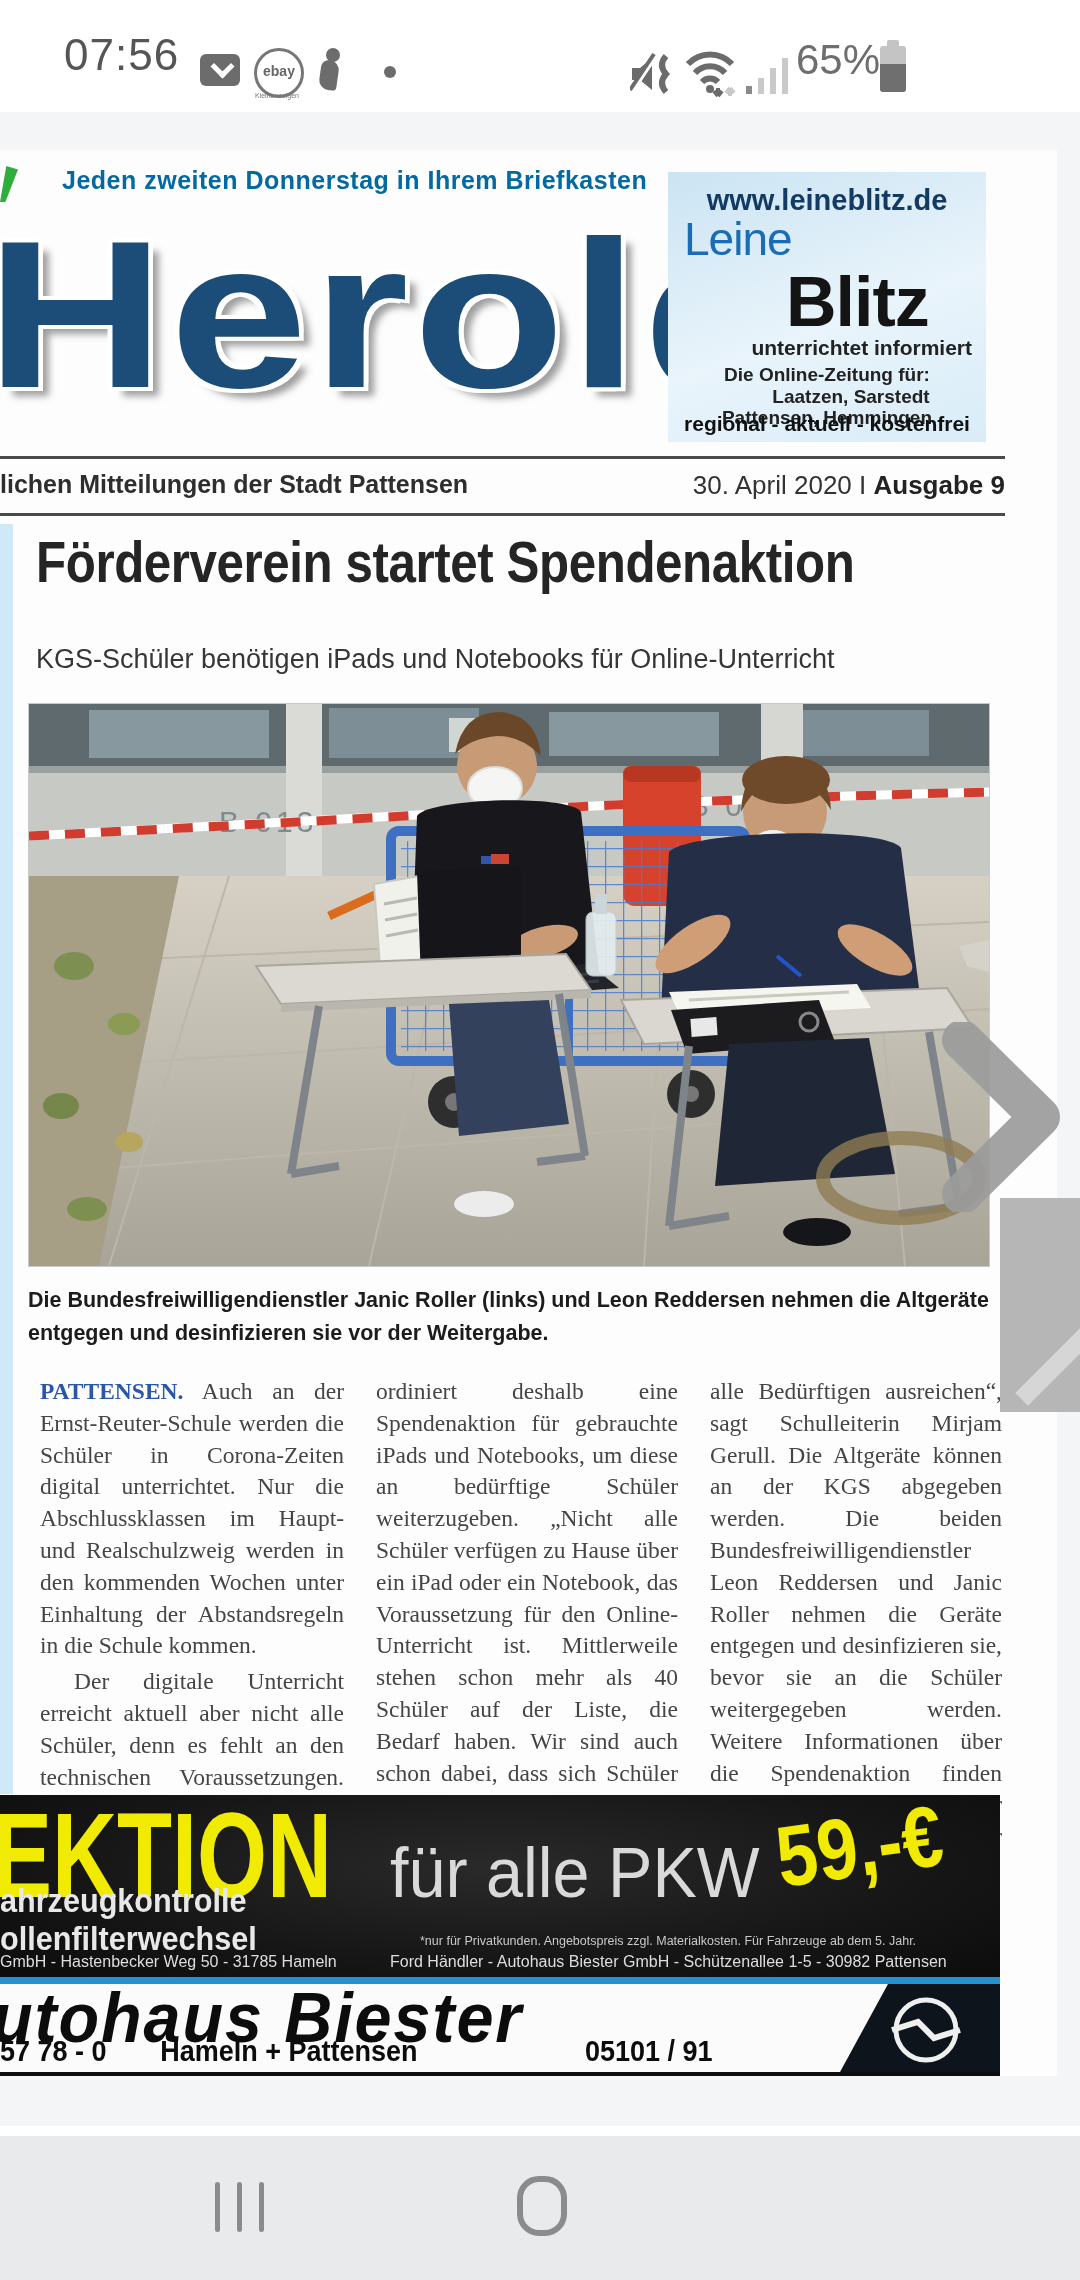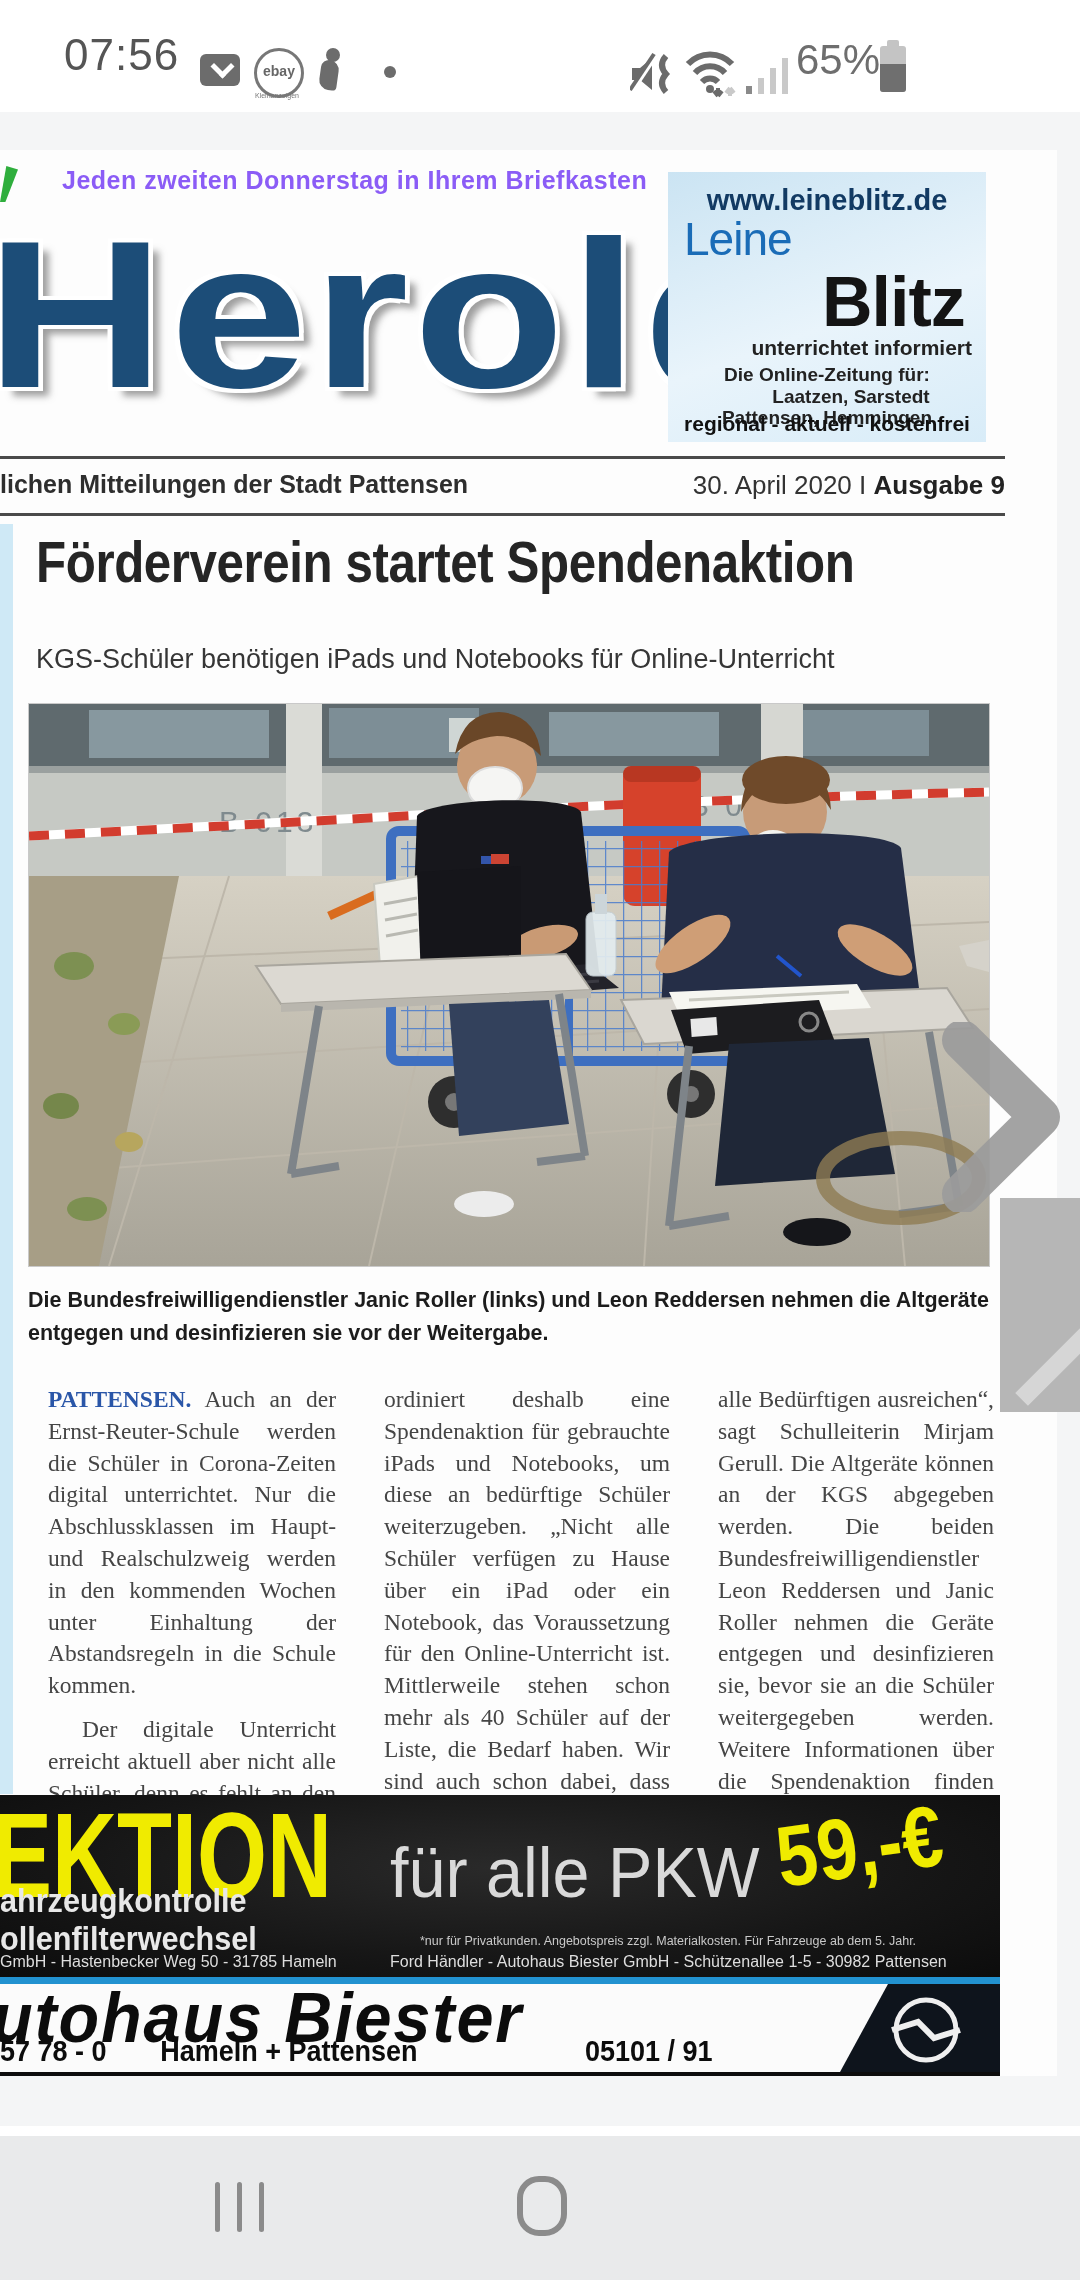--- a/index.html
+++ b/index.html
@@ -20,29 +20,29 @@
   .fig-ic:after{content:"";position:absolute;left:2px;top:12px;width:18px;height:30px;border-radius:8px 10px 4px 10px;background:#6c6c6c;transform:rotate(8deg);}
   .dot-ic{position:absolute;left:384px;top:66px;width:12px;height:12px;border-radius:50%;background:#6c6c6c;}
   .batt{position:absolute;left:880px;top:46px;width:26px;height:46px;background:#c4c4c4;border-radius:3px;}
   .batt:before{content:"";position:absolute;left:7px;top:-6px;width:12px;height:6px;background:#c4c4c4;border-radius:2px 2px 0 0;}
   .batt:after{content:"";position:absolute;left:0;bottom:0;width:26px;height:28px;background:#6f6f6f;border-radius:0 0 3px 3px;}
 
   
   .page{position:absolute;left:0;top:150px;width:1057px;height:1926px;background:#fdfdfd;}
   .leaf{position:absolute;left:0;top:166px;width:18px;height:36px;background:#2fae3d;
         clip-path:polygon(0 100%,35% 0,100% 10%,30% 100%);}
-  .tagline{position:absolute;left:62px;top:166px;font-size:25px;font-weight:bold;color:#8b5cf6;letter-spacing:.5px;}
+  .tagline{position:absolute;left:62px;top:166px;font-size:25px;font-weight:bold;color:#0369a1;letter-spacing:.5px;}
   .herold{position:absolute;left:-14px;top:210px;font-size:210px;line-height:1;font-weight:bold;color:#1c4d78;
           transform:scaleX(1.18);transform-origin:left top;letter-spacing:4px;
           text-shadow:-4px -4px 0 #fff,4px -4px 0 #fff,-4px 4px 0 #fff,4px 4px 0 #fff,9px 9px 7px rgba(80,80,80,.55);}
   .lb-box{position:absolute;left:668px;top:172px;width:318px;height:270px;
           background:linear-gradient(160deg,#cbe4f3 0%,#e9f4fb 55%,#d8ecf8 100%);}
   .lb-url{position:absolute;left:0;top:12px;width:100%;text-align:center;font-size:29px;font-weight:bold;color:#123a63;}
   .lb-leine{position:absolute;left:16px;top:40px;font-size:46px;font-weight:normal;color:#1a6cb7;letter-spacing:-1px;}
-  .lb-blitz{position:absolute;left:118px;top:90px;font-size:70px;font-weight:bold;color:#141414;letter-spacing:-1px;margin-left:36px;}
+  .lb-blitz{position:absolute;left:118px;top:90px;font-size:70px;font-weight:bold;color:#141414;letter-spacing:-1px;}
   .lb-slogan{position:absolute;right:14px;top:164px;font-size:21px;font-weight:bold;color:#222;}
   .lb-desc{position:absolute;left:0;top:192px;width:100%;text-align:center;font-size:19px;font-weight:bold;color:#222;}
   .lb-t1{position:absolute;left:0;top:214px;width:100%;text-align:center;font-size:19px;font-weight:bold;color:#222;padding-left:24px;}
   .lb-t2{position:absolute;left:0;top:235px;width:100%;text-align:center;font-size:19px;font-weight:bold;color:#222;}
   .lb-foot{position:absolute;left:0;bottom:6px;width:100%;text-align:center;font-size:21px;font-weight:bold;color:#111;}
 
   .rule{position:absolute;left:0;width:1005px;height:3px;background:#4a4a4a;}
   .dl-left{position:absolute;left:0;top:470px;font-size:25px;font-weight:bold;color:#2e2e2e;}
   .dl-right{position:absolute;right:75px;top:470px;font-size:26px;color:#333;}
   .dl-right b{font-weight:bold;color:#222;}
@@ -50,21 +50,21 @@
   .bluebar{position:absolute;left:0;top:524px;width:13px;height:1270px;background:#cfe9f6;}
   .headline{position:absolute;left:36px;top:528px;font-size:58px;font-weight:bold;color:#252525;white-space:nowrap;
             transform:scaleX(.85);transform-origin:left top;letter-spacing:-.5px;}
   .subhead{position:absolute;left:36px;top:644px;font-size:27px;color:#363636;}
 
   .photo{position:absolute;left:28px;top:703px;width:960px;height:562px;border:1px solid #c9c9c9;background:#c6c9c4;}
   .caption{position:absolute;left:28px;top:1284px;width:967px;font-size:21.5px;font-weight:bold;color:#1c1c1c;line-height:33px;}
 
   .bodycol{position:absolute;top:1372px;font-family:"Liberation Serif",serif;font-size:23.5px;line-height:31.8px;
            color:#454545;text-align:justify;}
-  .bodycol p{margin:12px;}
+  .bodycol p{margin:4px;}
   .bodycol .p2{text-indent:34px;}
   .col1{left:36px;width:312px;}
   .col2{left:372px;width:310px;}
   .col3{left:706px;width:300px;}
   .loc{color:#2a56a8;font-weight:bold;}
 
   
   .ad-dark{position:absolute;left:0;top:1795px;width:1000px;height:182px;
            background:radial-gradient(ellipse at 50% 40%,#2a2a2a 0%,#161616 60%,#0c0c0c 100%);overflow:hidden;}
   .ad-ektion{position:absolute;left:-8px;top:0px;font-size:120px;line-height:1;font-weight:bold;color:#f0eb00;

